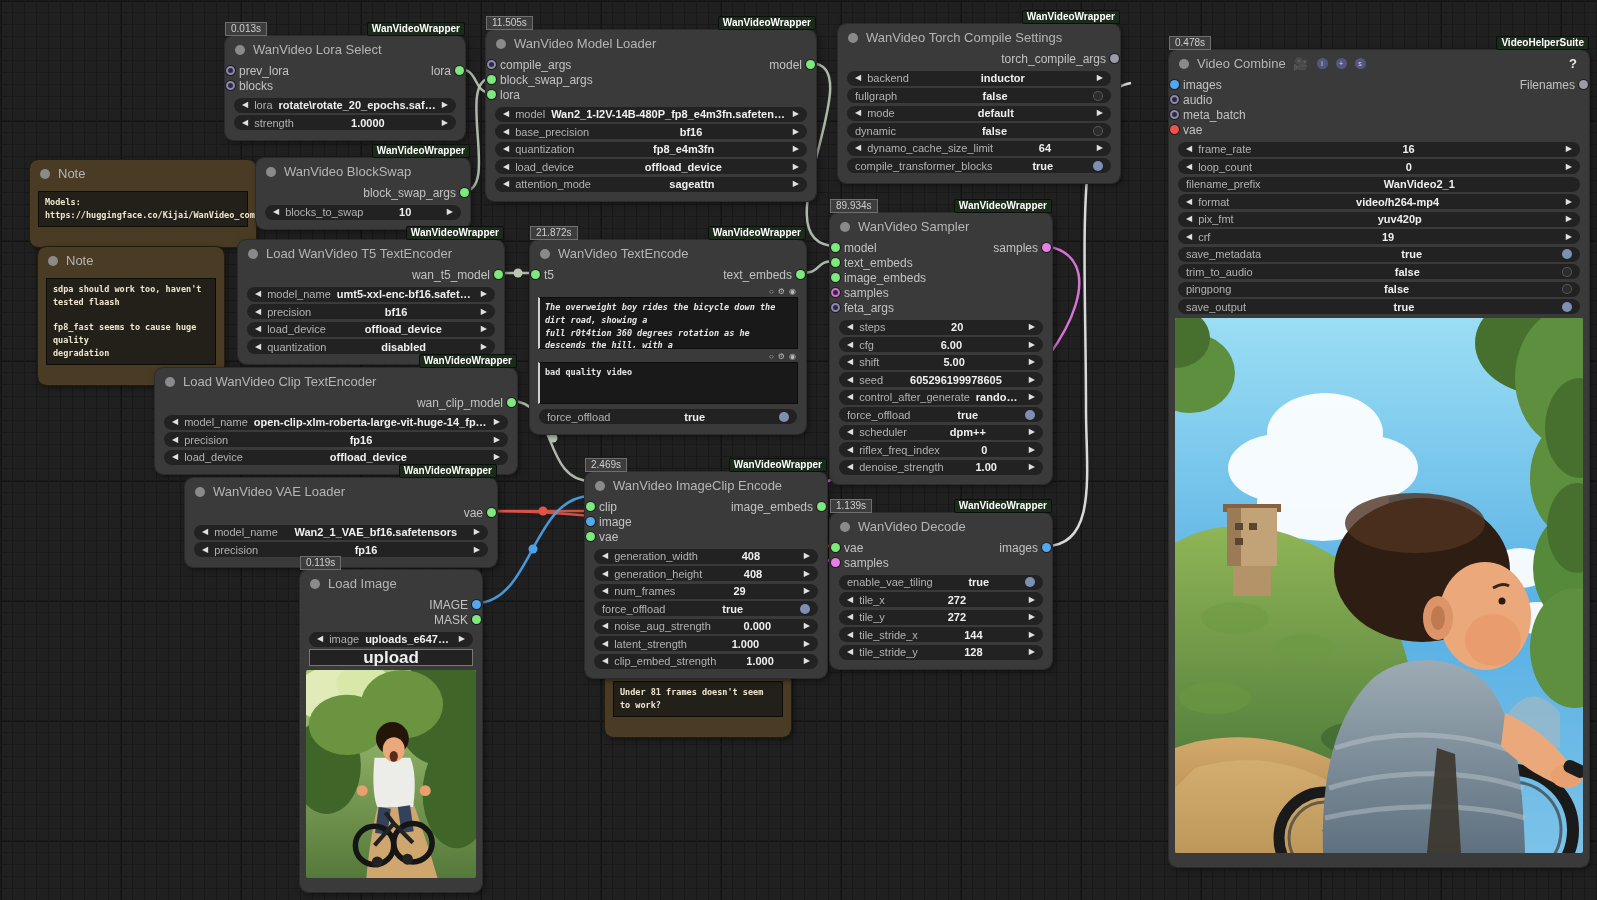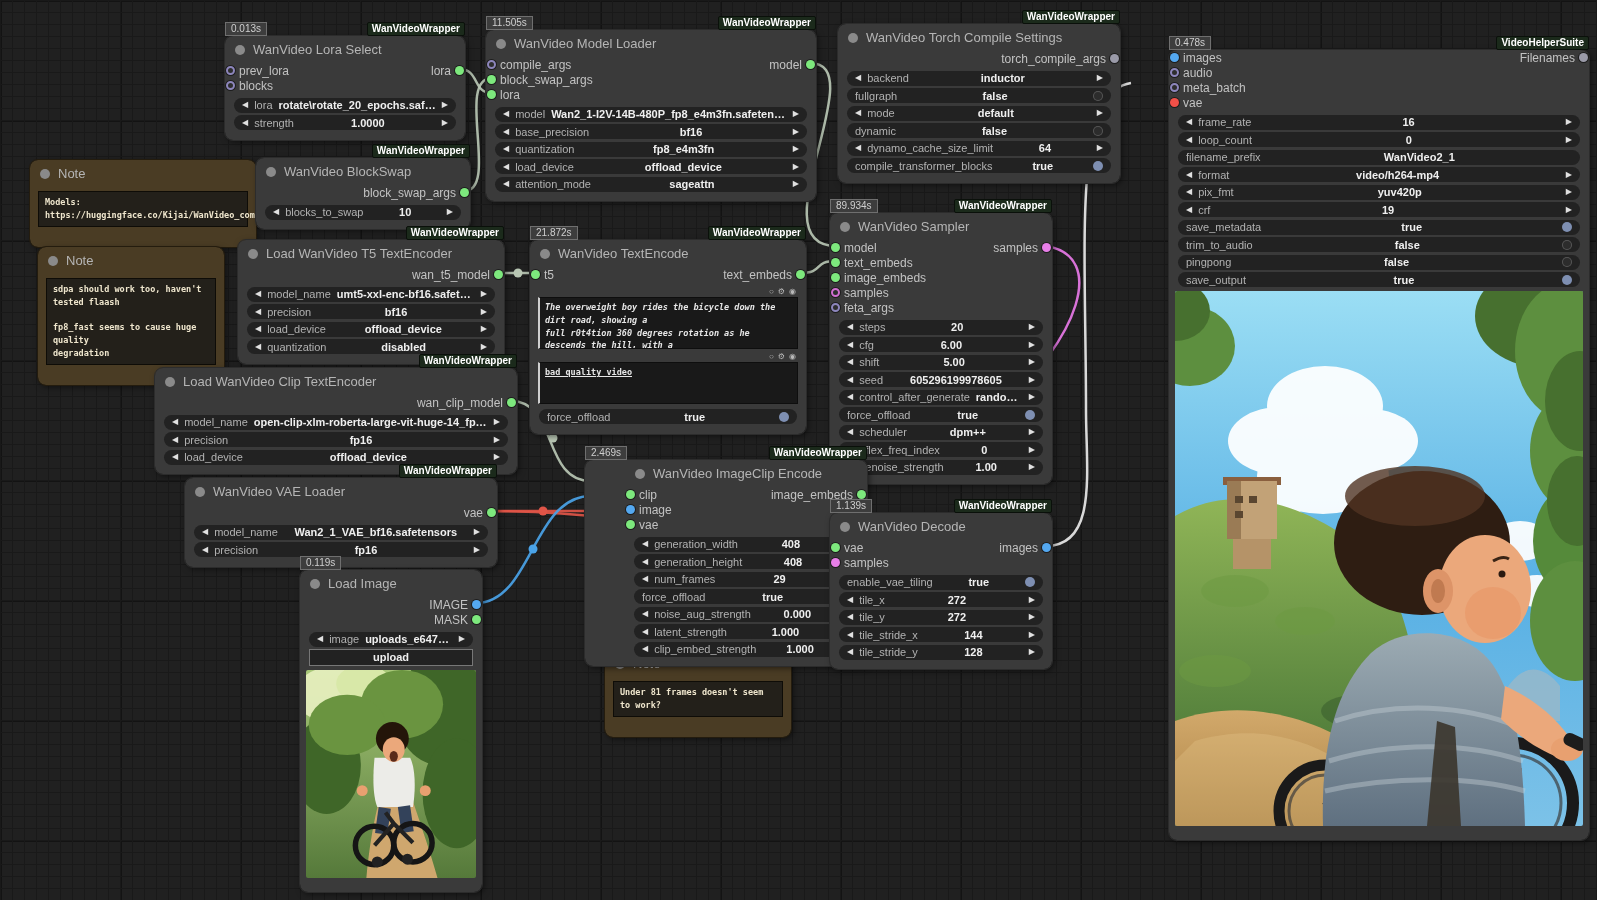--- a/index.html
+++ b/index.html
@@ -38,21 +38,21 @@
   .widgets{padding:2px 0 7px;}
   .wrow{display:flex;align-items:center;height:15px;margin:2.5px 9px;background:#222;
     border-radius:8px;font-size:11px;color:#b2b2b2;padding:0 8px;gap:6px;}
   .arrow{font-size:8px;color:#e0e0e0;flex:none;line-height:1;cursor:pointer;}
   .wlabel{flex:none;white-space:nowrap;}
   .wvalue{flex:1;text-align:center;color:#efefef;font-weight:bold;white-space:nowrap;
     overflow:hidden;text-overflow:ellipsis;}
   .toggle-dot{width:10px;height:10px;border-radius:50%;flex:none;}
   .toggle-dot.on{background:#7e8fb2;} .toggle-dot.off{background:#2c2c2c;box-shadow:inset 0 0 0 1px #555;}
   .btn{display:block;margin:2.5px 9px;height:15px;line-height:15px;background:#222;
-    border:1px solid #777;text-align:center;font-size:11px;font-weight:bold;color:#eee;cursor:pointer;}
+    border:1px solid #777;text-align:center;font-size:17px;font-weight:bold;color:#eee;cursor:pointer;}
   .prompt-wrap{position:relative;margin:13px 8px 5px;}
   .ticons{position:absolute;top:-10px;right:2px;font-size:8px;color:#b8b8b8;display:flex;gap:4px;}
   .prompt{background:#191919;border:1px solid #0e0e0e;border-left:2px solid #cfcfcf;
     color:#e6e6e6;font:bold 8.5px "DejaVu Sans Mono",monospace;padding:3px 5px;
     white-space:pre-wrap;overflow:hidden;line-height:1.5;}
   .note-body{margin:4px 8px 20px;background:#23201a;border:1px solid #0e0c07;color:#efe6cd;
     font:bold 8.5px "DejaVu Sans Mono",monospace;padding:4px 6px;white-space:pre-wrap;line-height:1.5;}
   .preview{margin:4px 6px 7px;border-radius:2px;overflow:hidden;}
   .preview svg{display:block;width:100%;height:auto;}
   .cam{font-size:12px;line-height:1;}
@@ -357,21 +357,21 @@
             <div class="prompt" style="height: 44px; font-style: italic;">The overweight boy rides the bicycle down the dirt road, showing a
 full r0t4tion 360 degrees rotation as he descends the hill, with a
 shocked expression.</div>
           </div>
           <div class="prompt-wrap">
             <div class="ticons">
               <span>○</span>
               <span>⚙</span>
               <span>◉</span>
             </div>
-            <div class="prompt" style="height: 34px; text-decoration: underline;">bad quality video</div>
+            <div class="prompt" style="height: 34px;">bad quality video</div>
           </div>
           <div class="wrow">
             <span class="wlabel">force_offload</span>
             <span class="wvalue">true</span>
             <span class="toggle-dot on"></span>
           </div>
         </div>
       </div>
       <div class="node" style="left: 830px; top: 213px; width: 222px;">
         <div class="badge-time">89.934s</div>
@@ -531,21 +531,21 @@
             <span class="arrow">▶</span>
           </div>
           <div class="wrow">
             <span class="arrow">◀</span>
             <span class="wlabel">precision</span>
             <span class="wvalue">fp16</span>
             <span class="arrow">▶</span>
           </div>
         </div>
       </div>
-      <div class="node" style="left: 585px; top: 460px; width: 242px; padding-left: 40px;">
+      <div class="node" style="left: 585px; top: 472px; width: 242px;">
         <div class="badge-time">2.469s</div>
         <div class="badge-tag">WanVideoWrapper</div>
         <div class="ntitle">
           <span class="tdot"></span>
           <span>WanVideo ImageClip Encode</span>
         </div>
         <div class="ports">
           <div class="prow">
             <div class="pin">
               <span class="dot green"></span>
@@ -731,20 +731,29 @@
     <path d="M50,128 L64,112 L78,126 M64,112 L58,104" stroke="#222222" stroke-width="3" fill="none"></path>
     <circle cx="52" cy="140" r="4" fill="#222222"></circle>
               <circle cx="74" cy="138" r="4" fill="#222222"></circle>
   </svg>
 </div>
         </div>
       </div>
       <div class="node" style="left: 1125px; top: 50px; width: 420px; margin-left: 44px;">
         <div class="badge-time">0.478s</div>
         <div class="badge-tag">VideoHelperSuite</div>
+        <div class="ntitle">
+          <span class="tdot"></span>
+          <span>Video Combine</span>
+          <span class="cam">🎥</span>
+          <span class="badge-circ">i</span>
+          <span class="badge-circ">+</span>
+          <span class="badge-circ">s</span>
+          <span class="help">?</span>
+        </div>
         <div class="ports">
           <div class="prow">
             <div class="pin">
               <span class="dot blue"></span>
               <span>images</span>
             </div>
             <div class="pout">
               <span>Filenames</span>
               <span class="dot grey"></span>
             </div>

